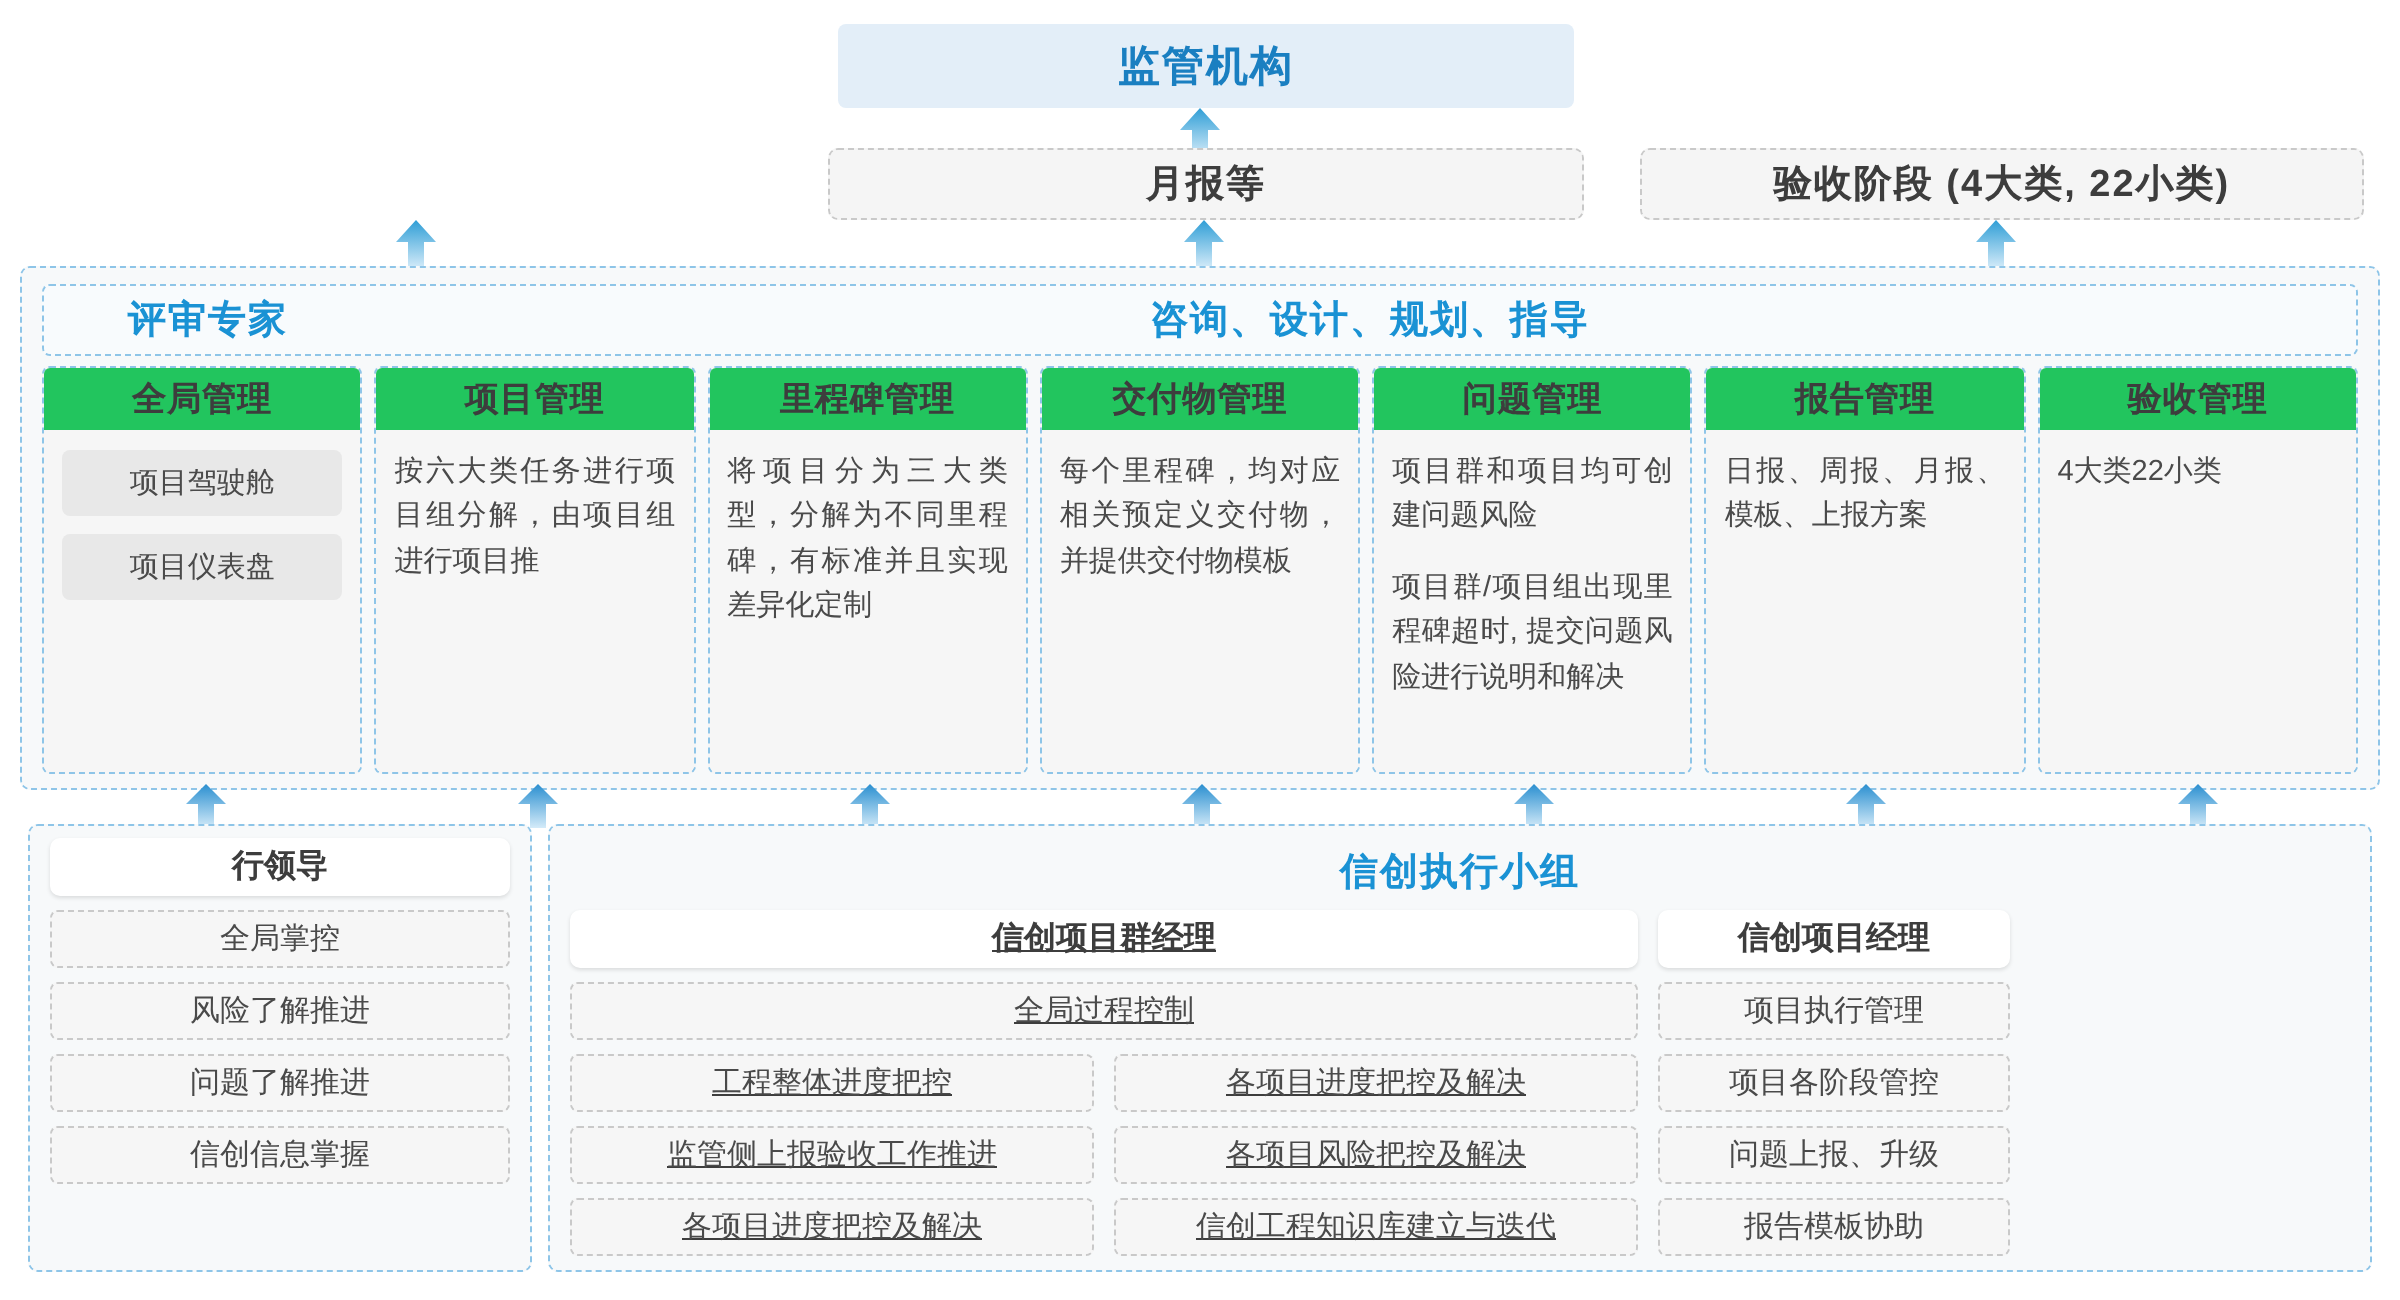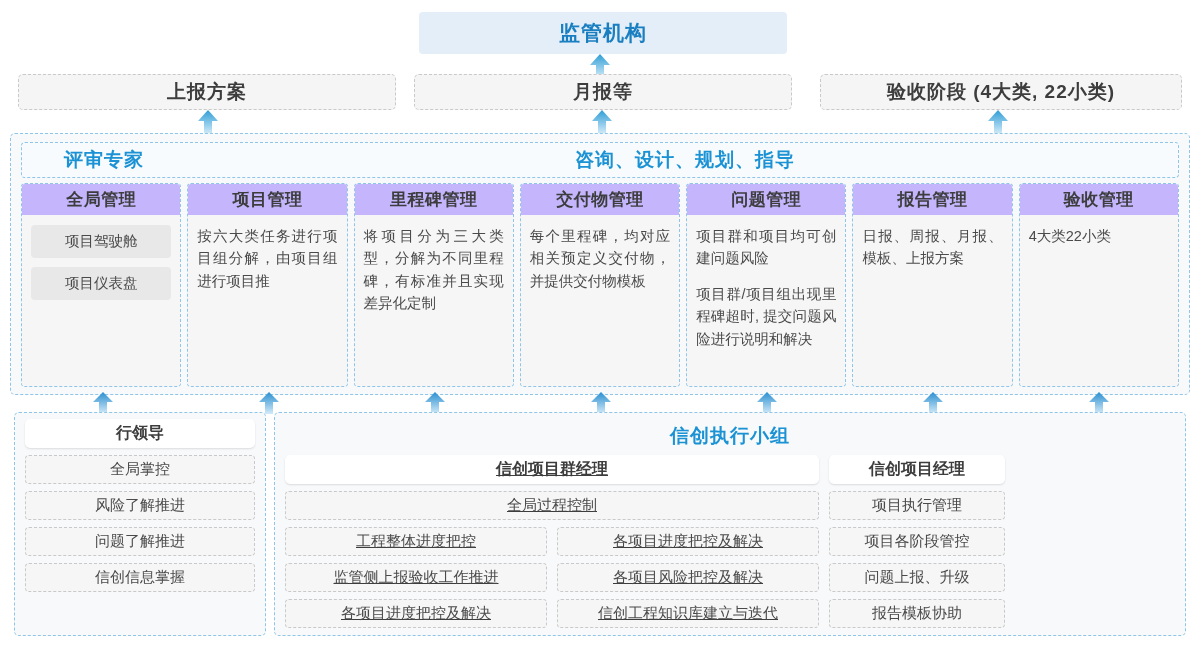--- a/index.html
+++ b/index.html
@@ -133,21 +133,21 @@
     flex: 1 1 0;
     border: 1px dashed #8ec5e8;
     border-radius: 4px;
     background: #f6f6f6;
     box-sizing: border-box;
     display: flex;
     flex-direction: column;
     overflow: hidden;
   }
   .col-head {
-    background: #c4b5fd;
+    background: #22c55e;
     height: 31px;
     display: flex;
     align-items: center;
     justify-content: center;
     font-size: 17px;
     font-weight: bold;
     color: #3d3d3d;
     letter-spacing: 0.5px;
   }
   .col-body {
@@ -264,23 +264,20 @@
       <defs>
           <linearGradient id="ag1" x1="0" y1="1" x2="0" y2="0">
         <stop offset="0%" stop-color="#d4ebf9"></stop>
             <stop offset="100%" stop-color="#2f9ed6"></stop>
       </linearGradient>
         </defs>
       <path d="M10 0 L20 11 L14 11 L14 24 L6 24 L6 11 L0 11 Z" fill="url(#ag1)"></path>
     </svg>
   </div>
 
-  <div class="dash-box row2" id="box-plan">
-    <span>上报方案</span>
-  </div>
   <div class="dash-box row2" id="box-month">
     <span>月报等</span>
   </div>
   <div class="dash-box row2" id="box-accept">
     <span>验收阶段 (4大类, 22小类)</span>
   </div>
 
   <div class="arrow" style="left:198px; top:110px;">
     <svg width="20" height="24" viewBox="0 0 20 24" aria-hidden="true">
       <defs>

